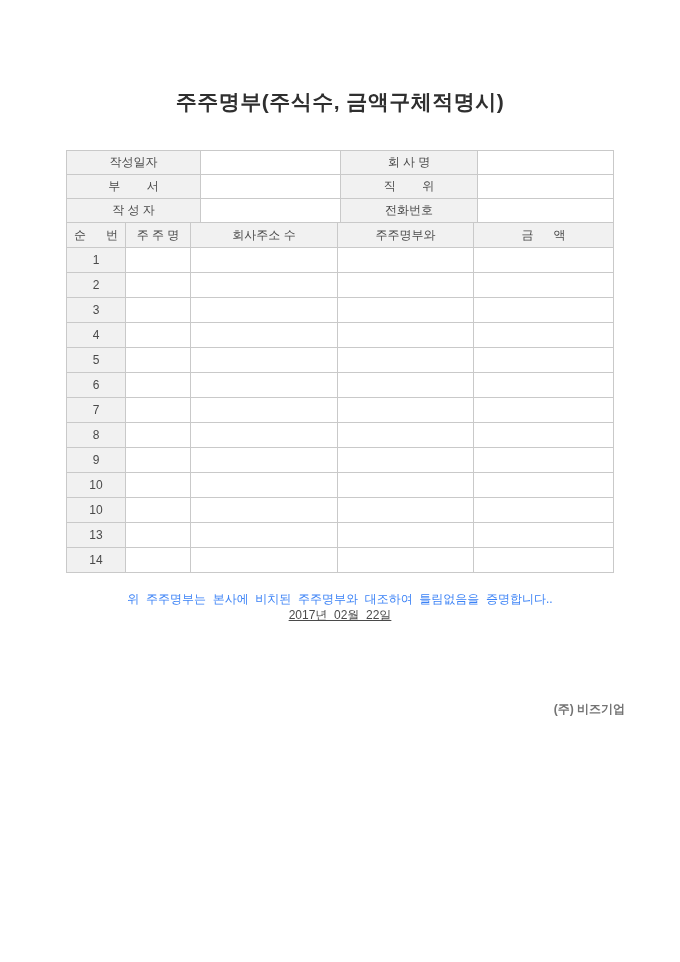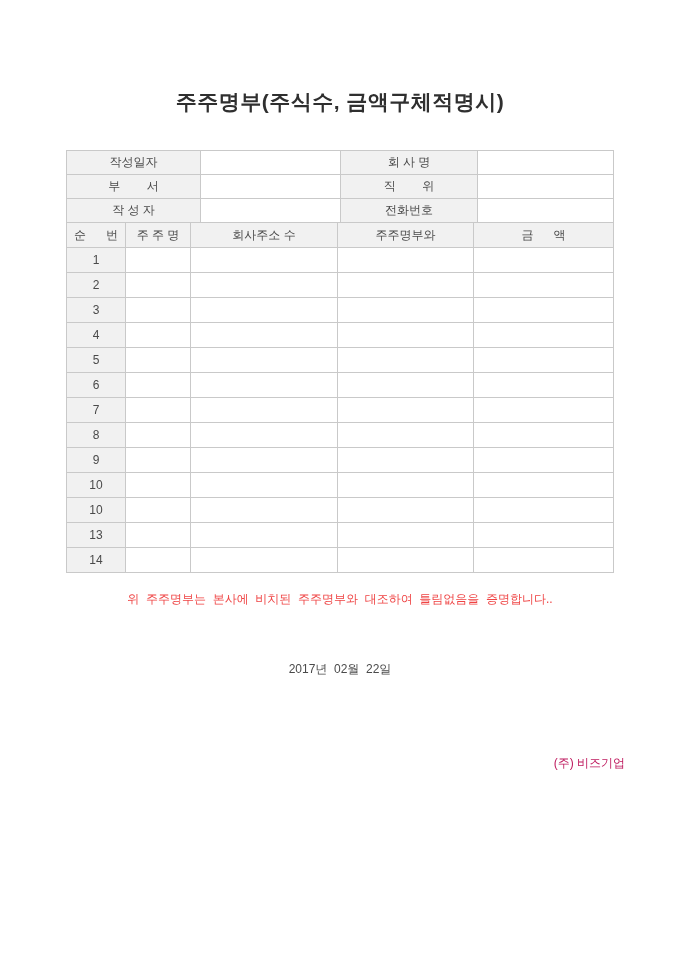--- a/index.html
+++ b/index.html
@@ -48,39 +48,40 @@
     background: #f1f1f1;
   }
   .cell-blank {
     background: #ffffff;
   }
   .certification {
     margin-top: 18px;
     text-align: center;
     font-size: 12px;
     line-height: 16px;
-    color: #ef4444;
+    color: #3b82f6;
     white-space: pre;
   }
   .doc-date {
-    margin-top: 54px;
     text-align: center;
     font-size: 12px;
     line-height: 16px;
     color: #4a4a4a;
     white-space: pre;
+    text-decoration: underline;
   }
   .signature {
     margin-top: 36px;
     margin-right: 55px;
     text-align: right;
     font-size: 12px;
     line-height: 20px;
-    color: #be185d;
-    white-space: pre;
+    color: #737373;
+    white-space: pre;
+    font-weight: bold;
   }
 </style>
 </head>
 <body>
 
 <h1 class="doc-title">주주명부(주식수, 금액구체적명시)</h1>
 
 <div class="tables-wrap">
 
   <table class="info-table">

